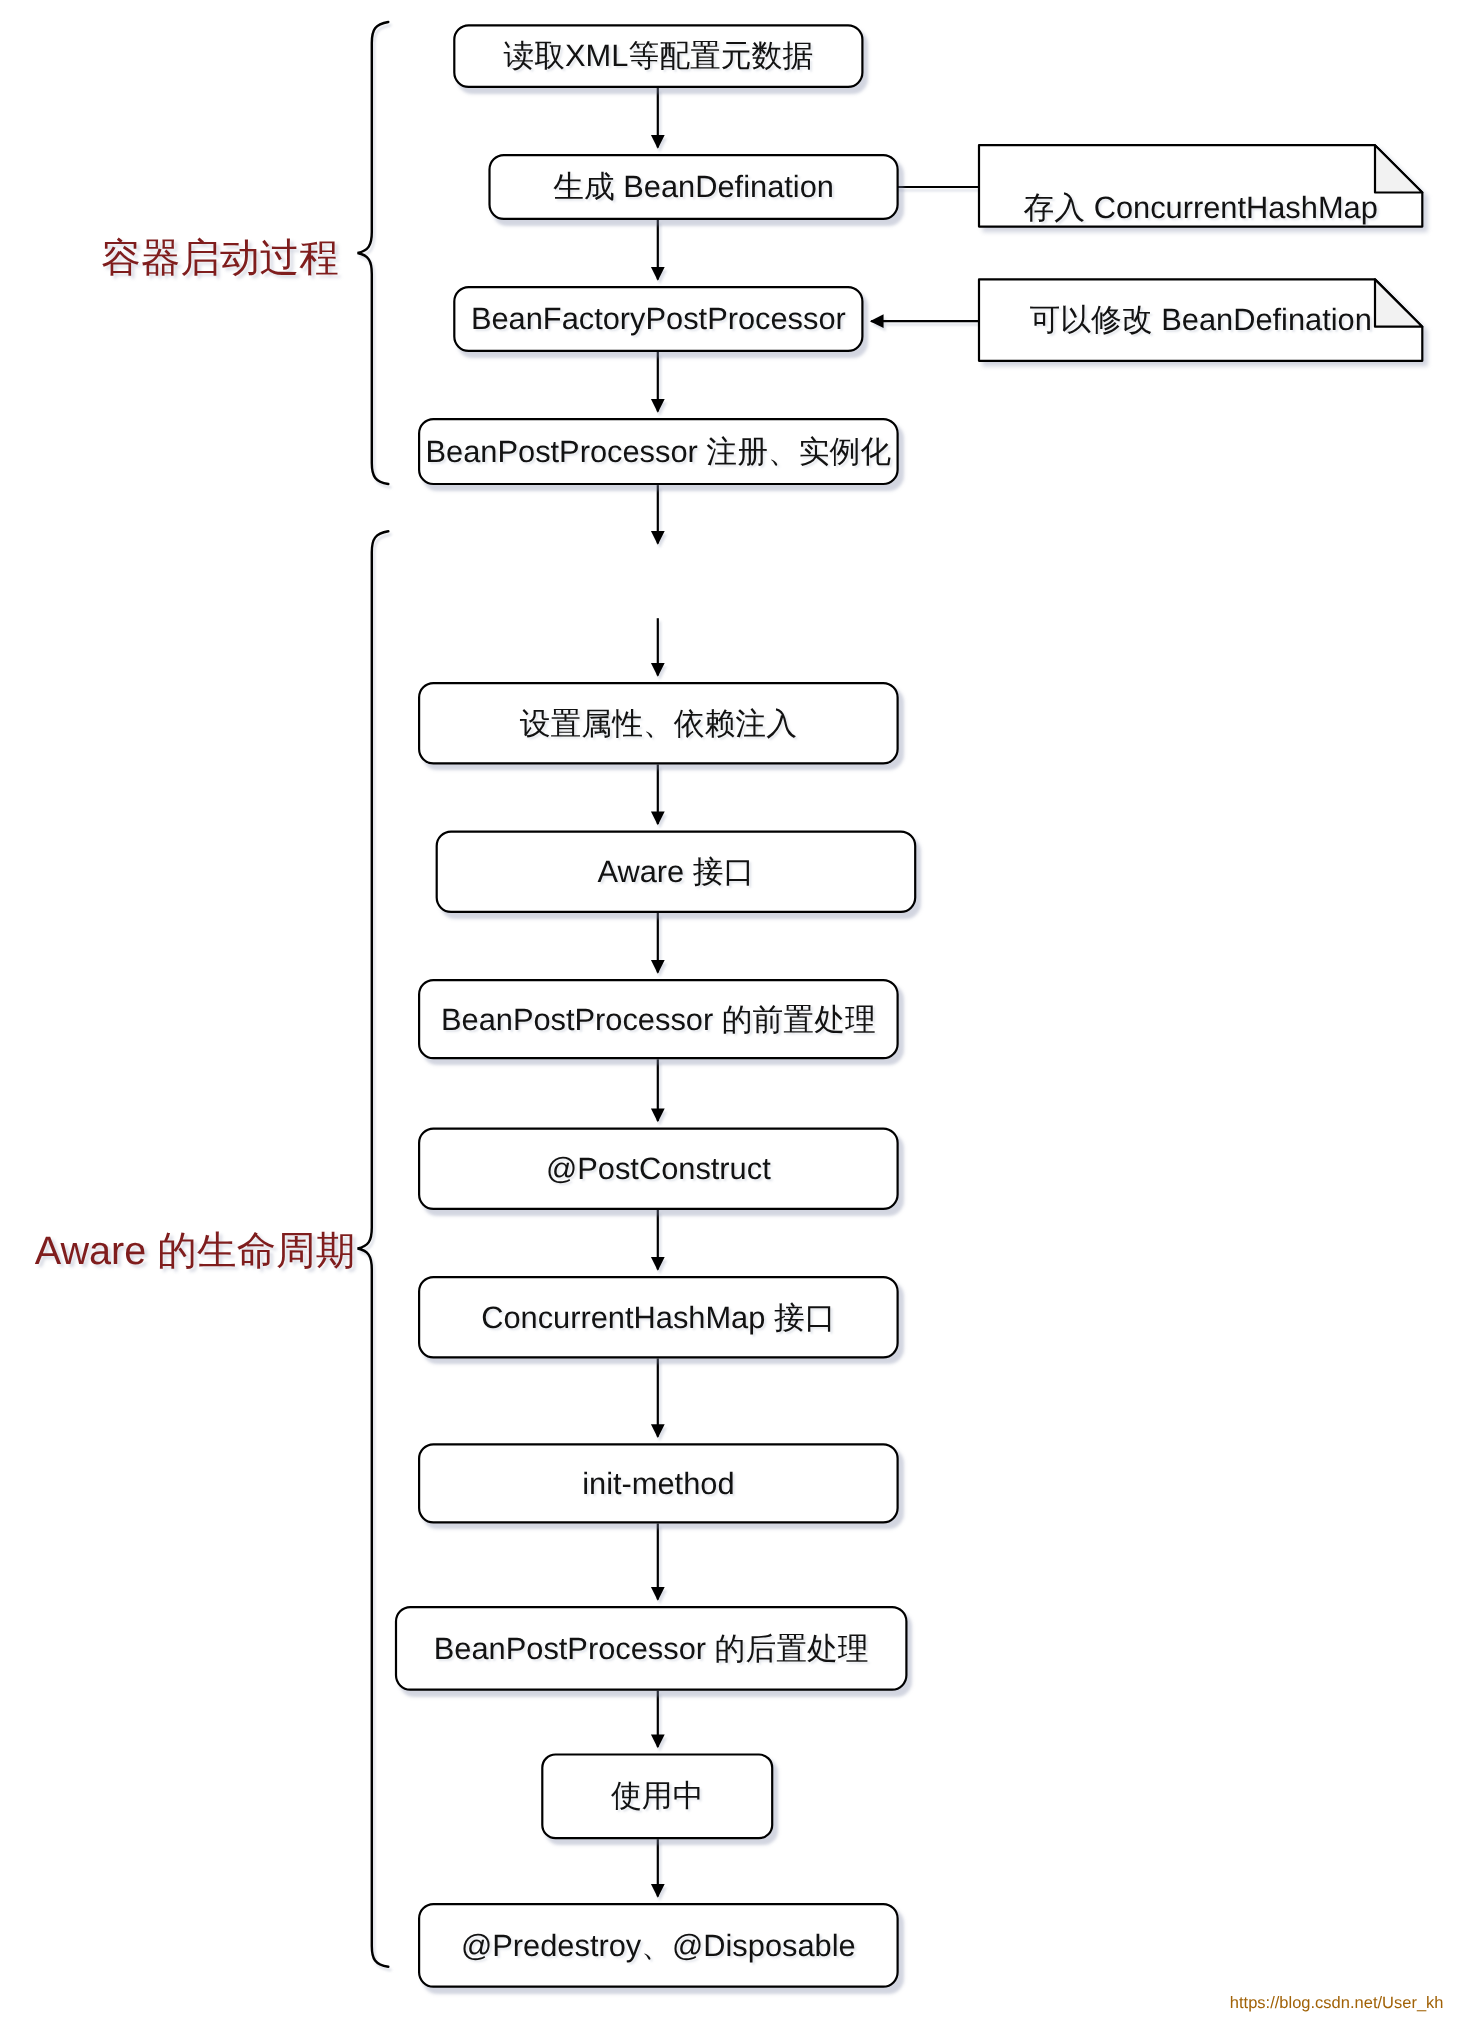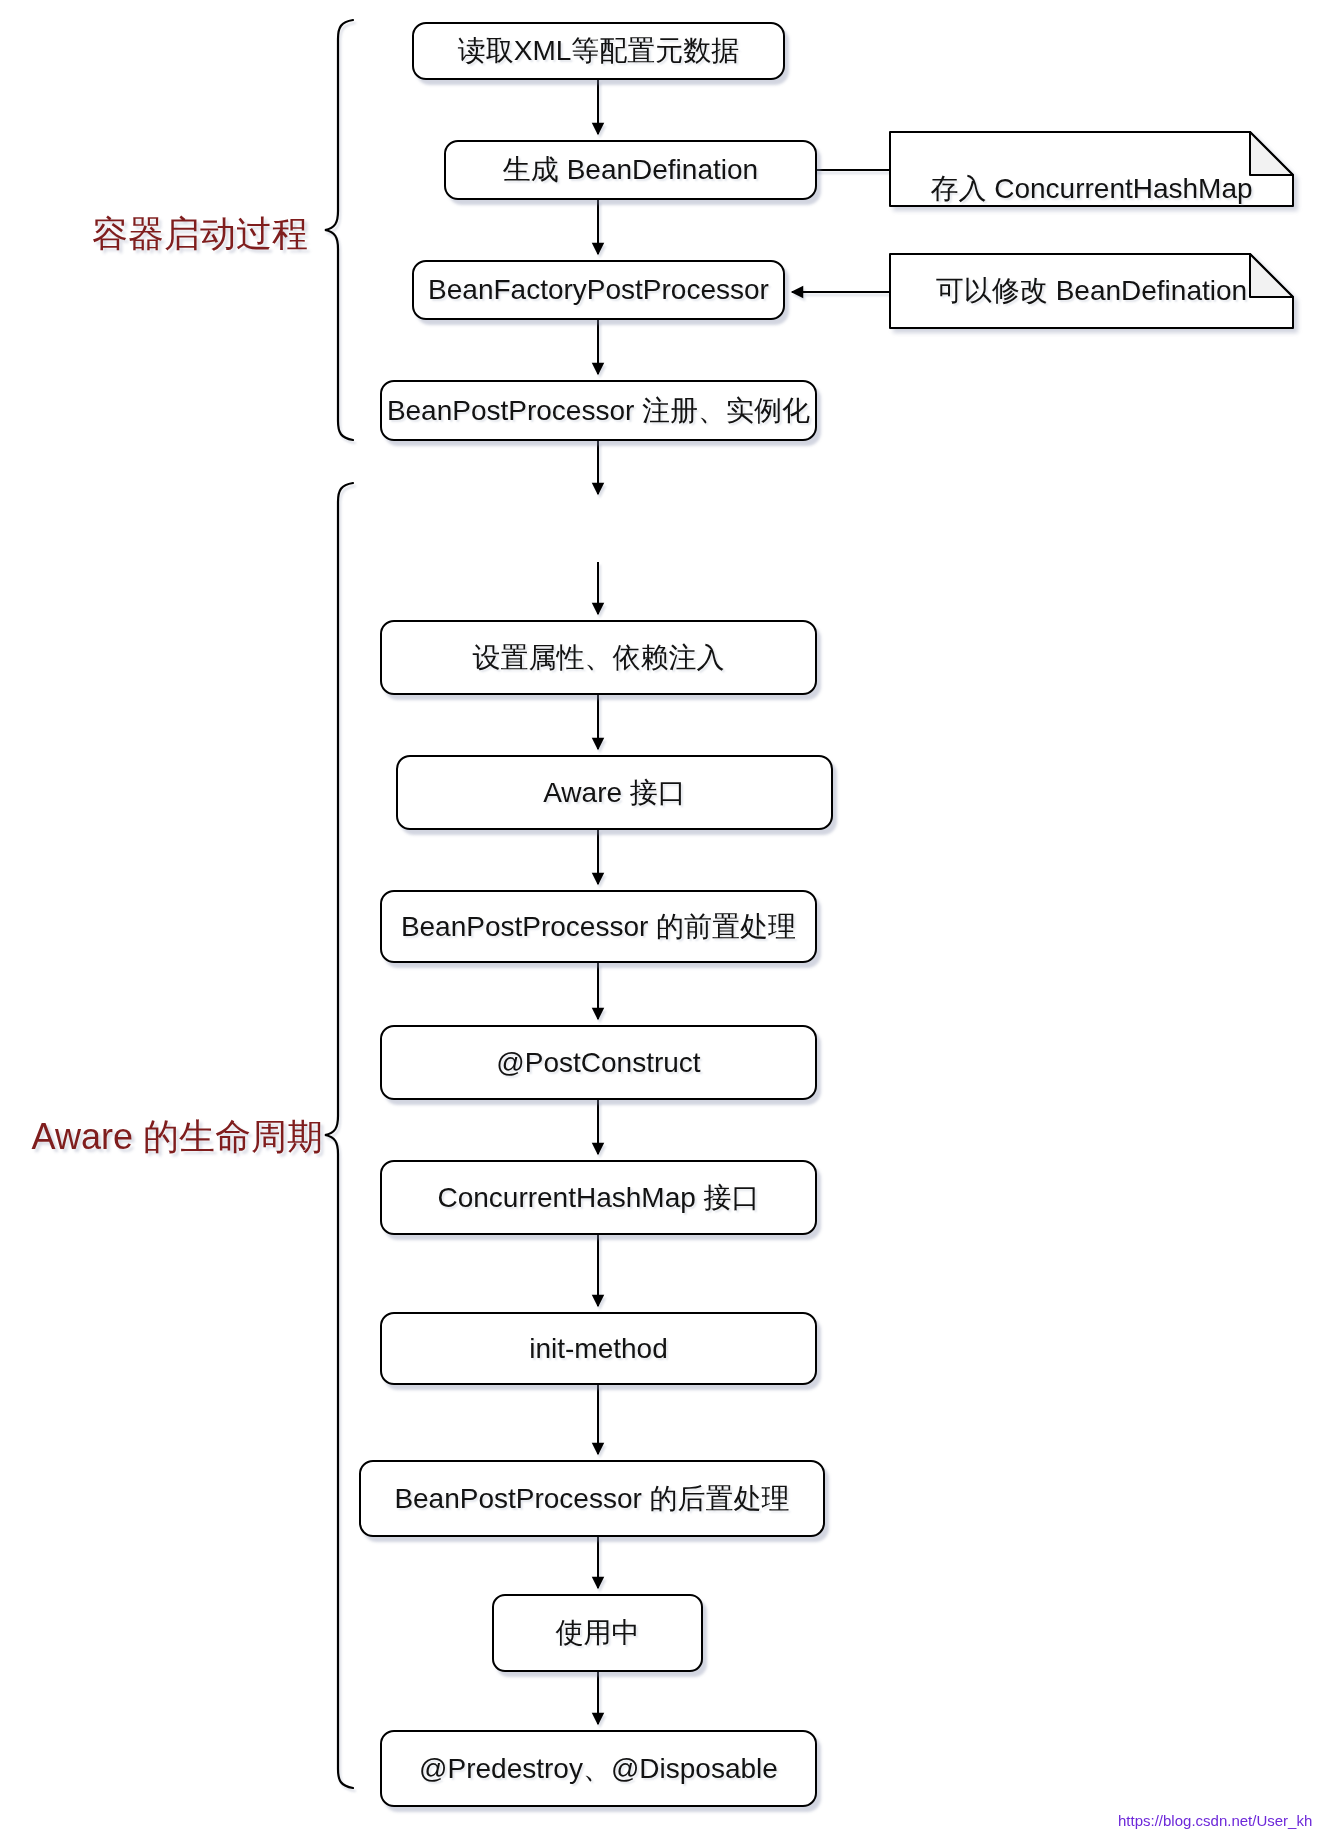--- a/index.html
+++ b/index.html
@@ -71,21 +71,21 @@
     text-shadow: 3px 3px 3px rgba(125,135,165,0.32);
   }
   #section-label-1 { left: 50px;  top: 212px;  width: 258px; height: 44px; line-height: 44px; }
   #section-label-2 { left: 25px;  top: 1115px; width: 298px; height: 44px; line-height: 44px; }
 
   .watermark {
     position: absolute;
     left: 1118px;
     top: 1812px;
     font-size: 15px;
-    color: #6d28d9;
+    color: #a16207;
     white-space: nowrap;
   }
 </style>
 </head>
 <body>
 
 <div class="canvas">
 
   <svg id="connector-layer" width="1333" height="1845" viewBox="0 0 1333 1845">
     <defs>

